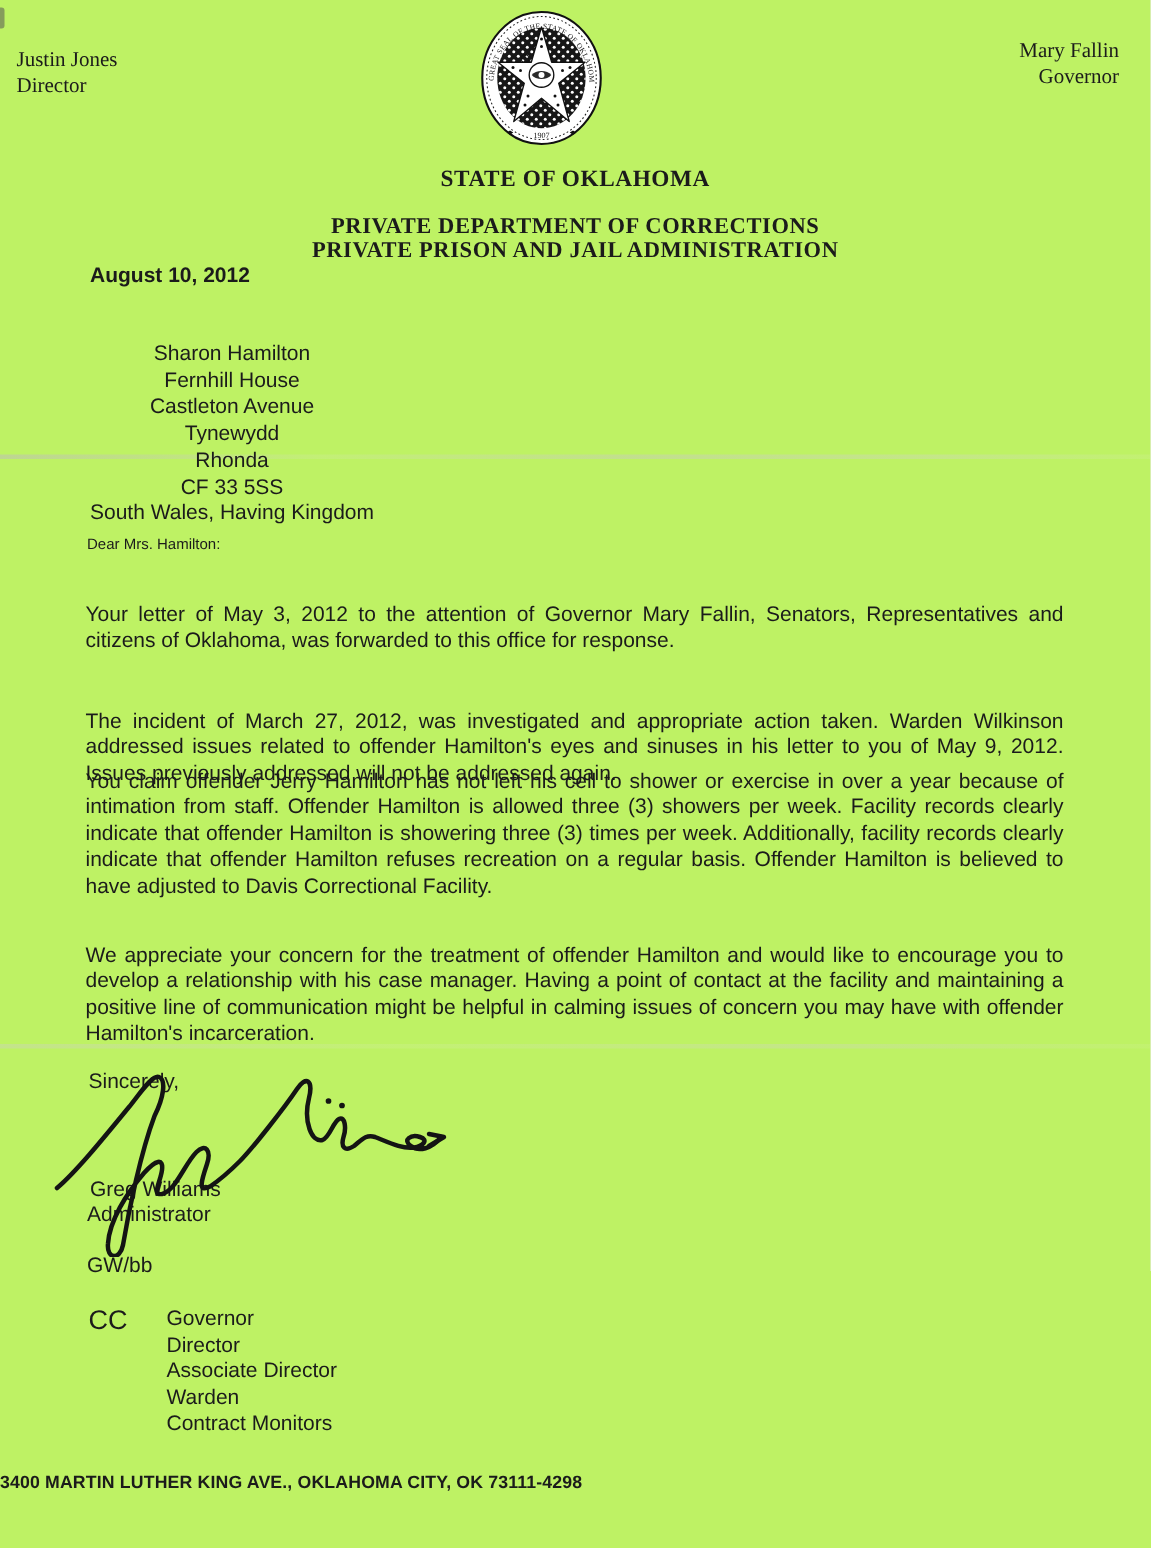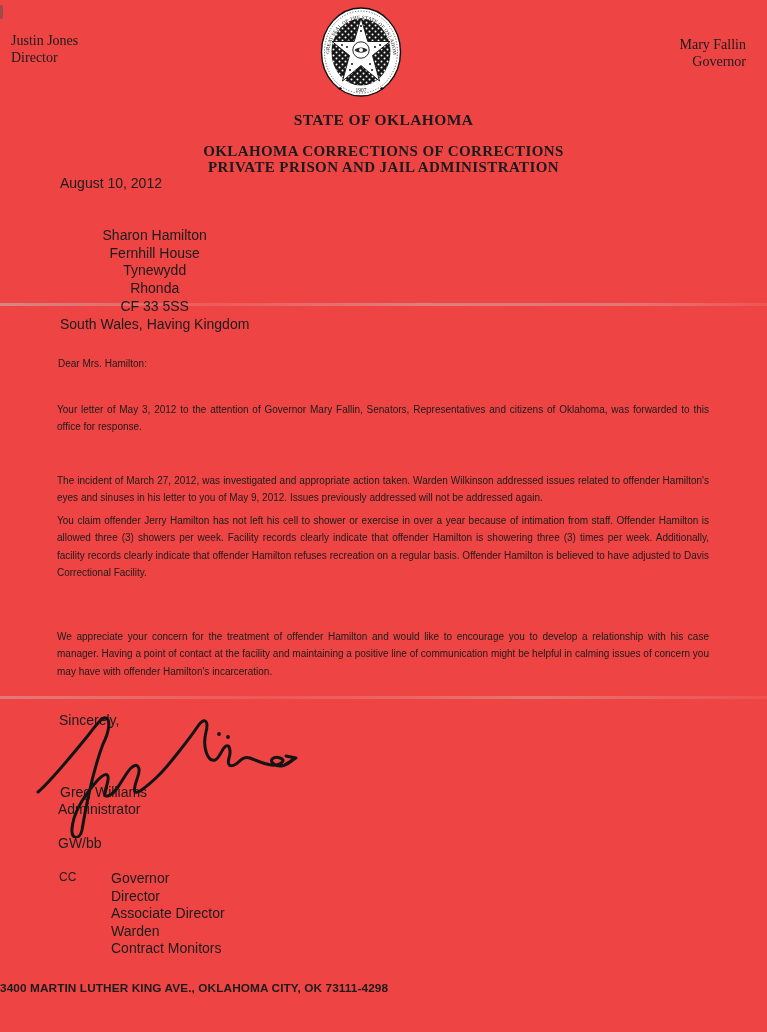--- a/index.html
+++ b/index.html
@@ -3,69 +3,69 @@
 <meta charset="utf-8">
 <style>
   * { margin: 0; padding: 0; box-sizing: border-box; }
   html, body { background: #e9e9e7; }
   body { font-family: "Liberation Sans", sans-serif; }
   .page {
     position: relative;
     width: 767px;
     height: 1032px;
     margin: 0 auto;
-    background: #ef4444;
+    background: #bef264;
     color: #1b1b1b;
     overflow: hidden;
   }
   
   .corner-artifact {
     position: absolute; left: 0; top: 5px; width: 3px; height: 14px;
     background: #555; opacity: .55; border-radius: 0 2px 2px 0;
   }
   .fold-line { position: absolute; left: 0; width: 100%; height: 3px; pointer-events: none; }
   .fold-1 { top: 303px; background: linear-gradient(90deg, rgba(190,190,184,.55), rgba(225,225,220,.15) 28%, rgba(200,200,194,.45) 55%, rgba(210,210,204,.35) 82%, rgba(235,235,230,.1)); }
   .fold-2 { top: 696px; background: linear-gradient(90deg, rgba(205,205,199,.4), rgba(235,235,230,.12) 35%, rgba(208,208,202,.35) 70%, rgba(238,238,233,.08)); }
   
   .hdr-left {
     position: absolute; left: 11px; top: 32px;
     font-family: "Liberation Serif", serif; font-size: 14px; line-height: 17px;
   }
   .hdr-right {
-    position: absolute; right: 21px; top: 36px; text-align: right;
+    position: absolute; right: 21px; top: 26px; text-align: right;
     font-family: "Liberation Serif", serif; font-size: 14px; line-height: 17px; margin-left: 28px;
   }
   .seal { position: absolute; left: 320px; top: 6px; }
   .state-line {
     position: absolute; left: 0; top: 111px; width: 100%; text-align: center;
     font-family: "Liberation Serif", serif; font-weight: bold; font-size: 15.5px; letter-spacing: .4px;
   }
   .dept-lines {
     position: absolute; left: 0; top: 143px; width: 100%; text-align: center;
     font-family: "Liberation Serif", serif; font-weight: bold; font-size: 15px; line-height: 16px; letter-spacing: .4px;
   }
   
-  .date { position: absolute; left: 60px; top: 175px; font-size: 14px; }
+  .date { position: absolute; left: 60px; top: 175px; font-size: 14px; font-weight: bold; }
   .recipient { position: absolute; left: 60px; top: 227px; font-size: 14px; line-height: 17.7px; text-align: center; }
   .recipient span { display: block; }
   .salutation { position: absolute; left: 58px; top: 358px; font-size: 10px; text-align: right; }
   .para {
     position: absolute; left: 57px; width: 652px;
-    font-size: 10px; line-height: 17.4px; text-align: justify;
+    font-size: 14px; line-height: 17.4px; text-align: justify;
   }
   .p1 { top: 401px; }
   .p2 { top: 472px; }
   .p3 { top: 512px; }
   .p4 { top: 628px; }
   .sincerely { position: absolute; left: 59px; top: 712px; font-size: 14px; z-index: 1; }
   .signature { position: absolute; left: 28px; top: 710px; z-index: 2; }
   .signer-name { position: absolute; left: 60px; top: 784px; font-size: 14px; z-index: 1; }
   .signer-title { position: absolute; left: 58px; top: 801px; font-size: 14px; z-index: 1; }
   .reference { position: absolute; left: 58px; top: 835px; font-size: 14px; }
-  .cc-label { position: absolute; left: 59px; top: 870px; font-size: 12px; }
+  .cc-label { position: absolute; left: 59px; top: 870px; font-size: 18px; }
   .cc-list { position: absolute; left: 111px; top: 870px; font-size: 14px; line-height: 17.6px; }
   .cc-list div { display: block; }
   
   .footer {
     position: absolute; left: 0; top: 981px; width: 727px; text-align: left;
     font-weight: bold; font-size: 11.8px; line-height: 15.5px; letter-spacing: .1px;
   }
 </style>
 </head>
 <body>
@@ -120,29 +120,30 @@
         <textPath href="#ringPath" startOffset="2">GREAT SEAL OF THE STATE OF OKLAHOMA</textPath>
       </text>
       <text x="41" y="86" text-anchor="middle" font-family="Liberation Serif, serif" font-size="5.4" fill="#111">1907</text>
       <path d="M20 81 l2.2 1.4 l-2.2 1.4 l-2.2-1.4 Z" fill="#111"></path>
       <path d="M62 81 l2.2 1.4 l-2.2 1.4 l-2.2-1.4 Z" fill="#111"></path>
     </svg>
   </div>
 
   <div class="state-line">STATE OF OKLAHOMA</div>
   <div class="dept-lines">
-    <div>OKLAHOMA CORRECTIONS OF CORRECTIONS</div>
+    <div>PRIVATE DEPARTMENT OF CORRECTIONS</div>
     <div>PRIVATE PRISON AND JAIL ADMINISTRATION</div>
   </div>
 
   <div class="date">August 10, 2012</div>
 
   <div class="recipient">
     <span>Sharon Hamilton</span>
     <span>Fernhill House</span>
+    <span>Castleton Avenue</span>
     <span>Tynewydd</span>
     <span>Rhonda</span>
     <span>CF 33 5SS</span>
     <span>South Wales, Having Kingdom</span>
   </div>
 
   <div class="salutation">Dear Mrs. Hamilton:</div>
 
   <div class="para p1">Your letter of May 3, 2012 to the attention of Governor Mary Fallin, Senators, Representatives and citizens of Oklahoma, was forwarded to this office for response.</div>
   <div class="para p2">The incident of March 27, 2012, was investigated and appropriate action taken.  Warden Wilkinson addressed issues related to offender Hamilton's eyes and sinuses in his letter to you of May 9, 2012.  Issues previously addressed will not be addressed again.</div>

